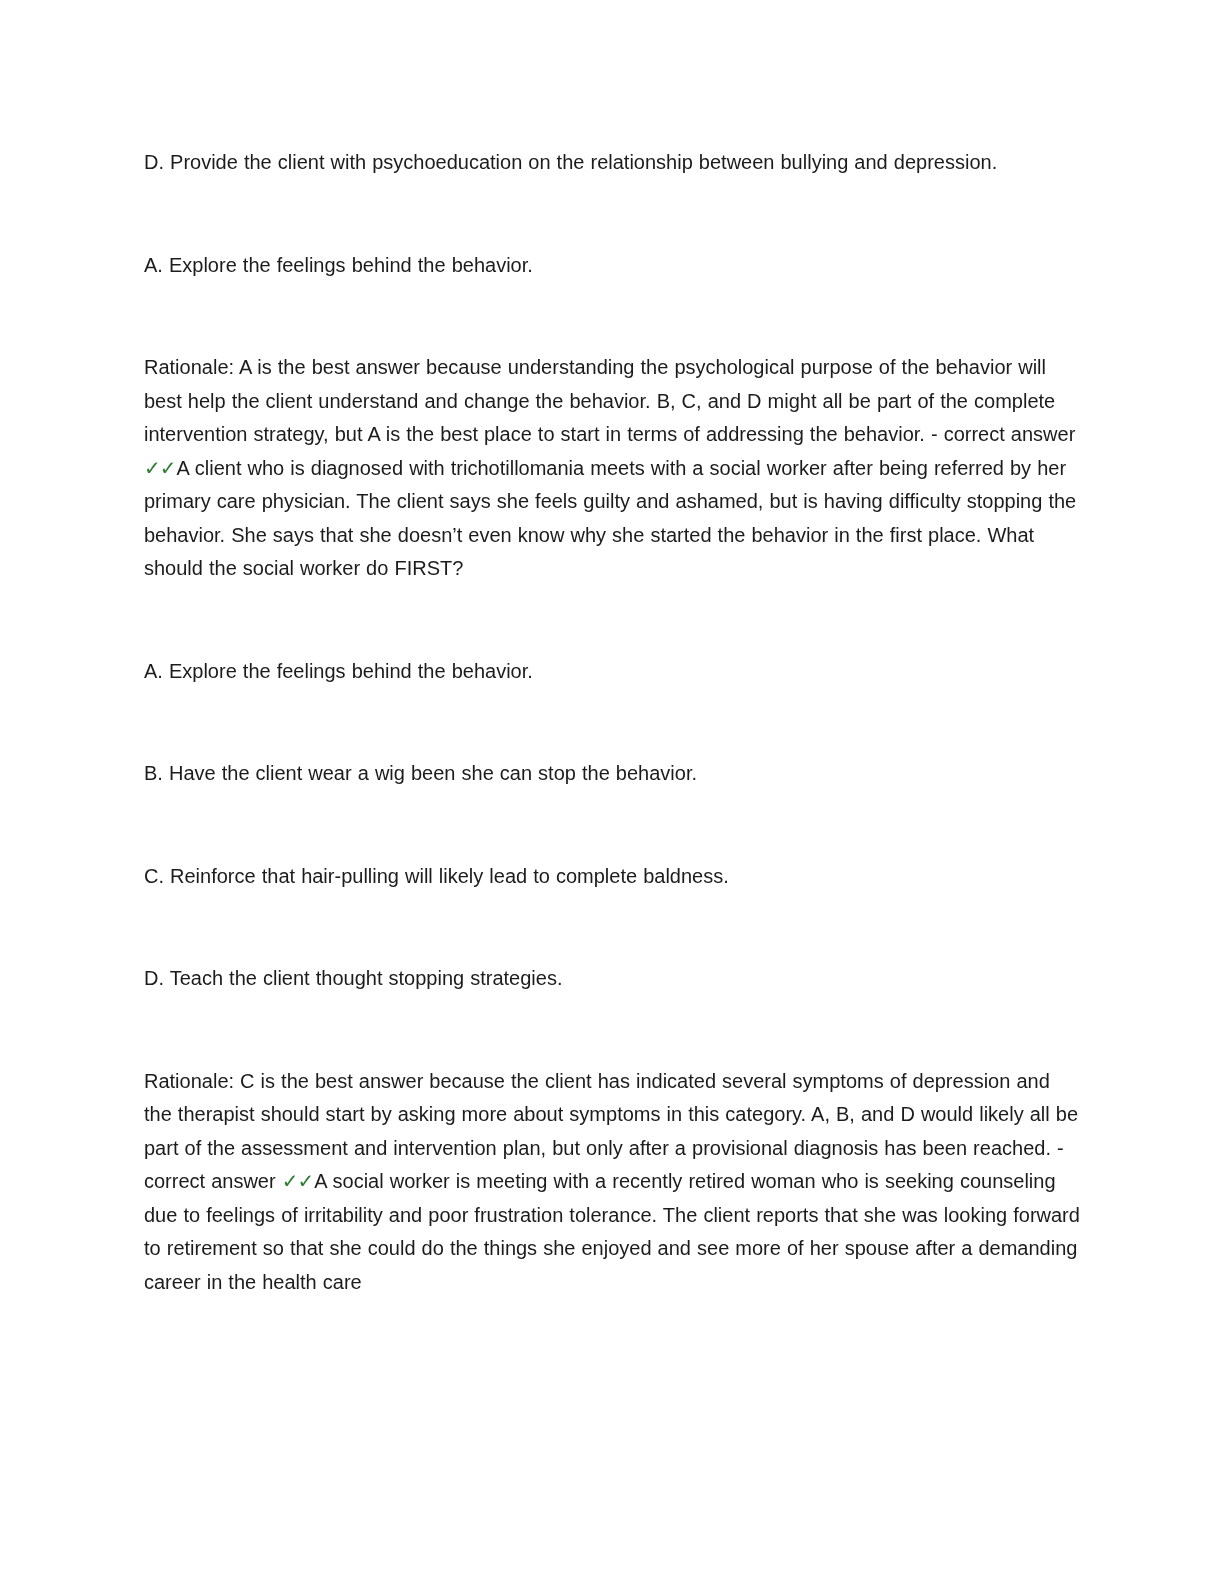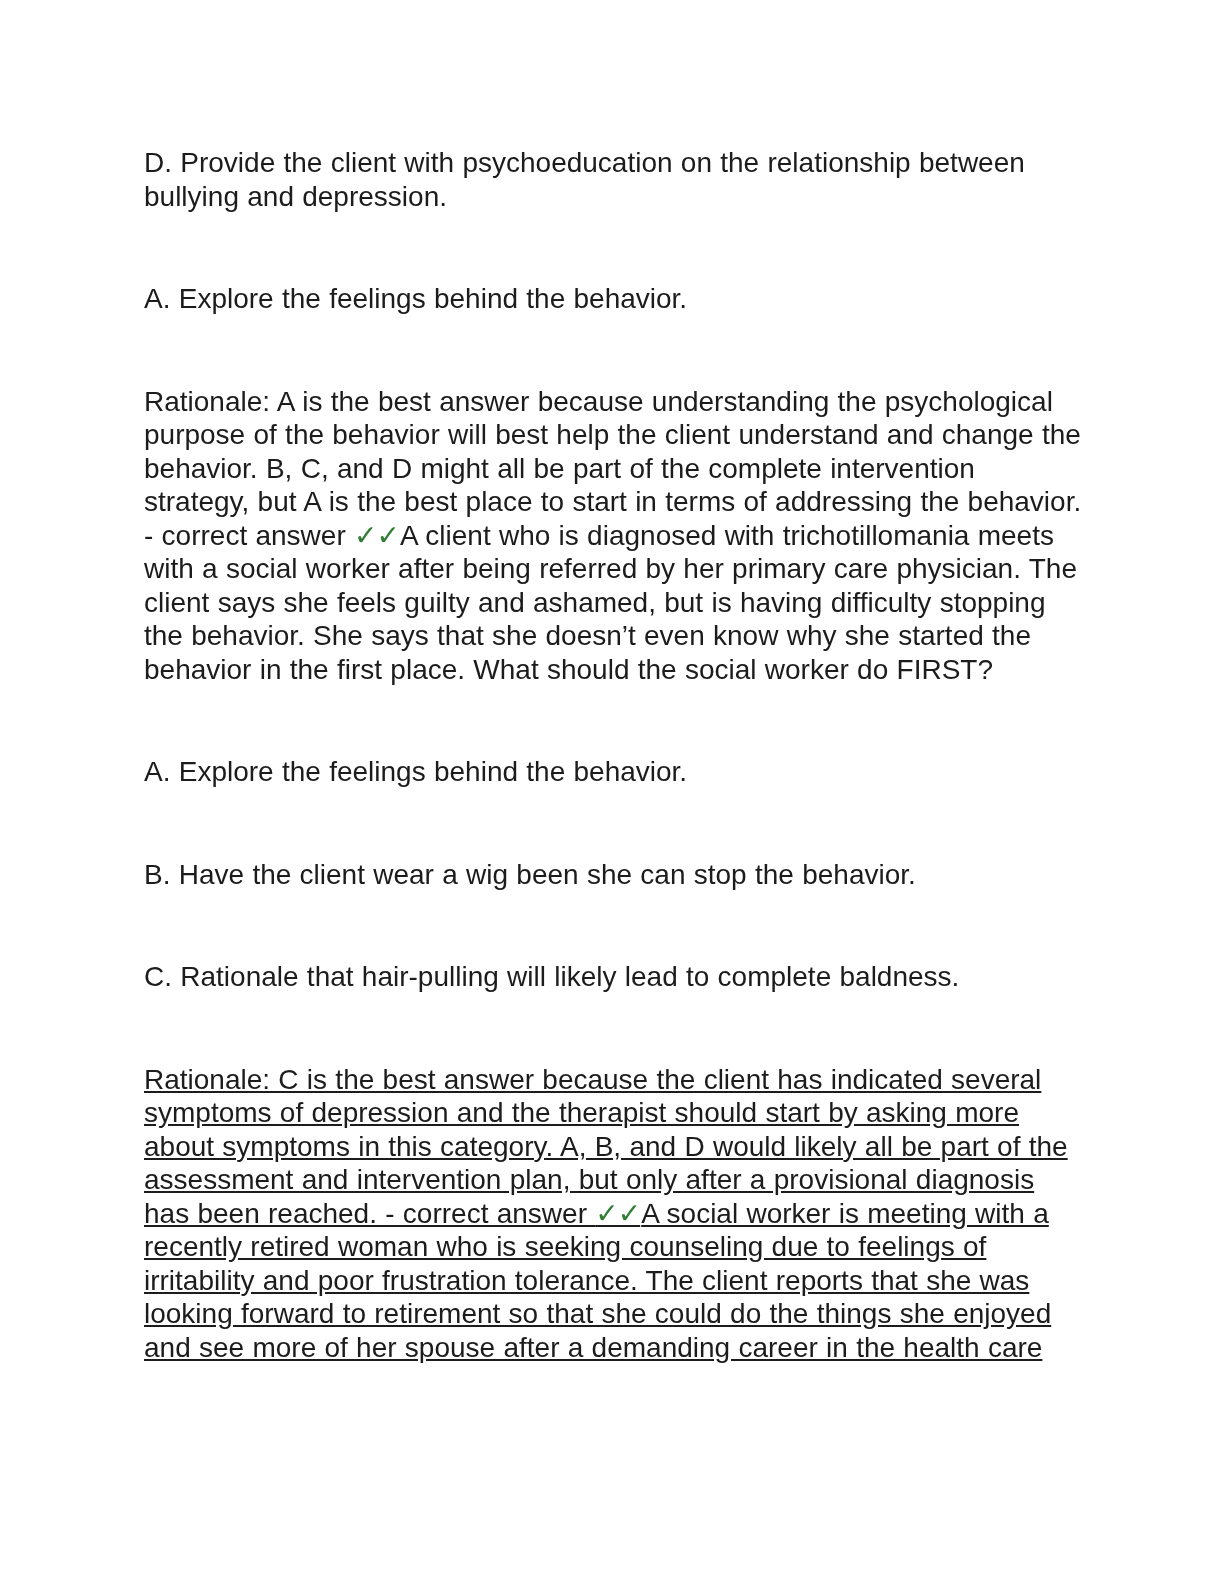--- a/index.html
+++ b/index.html
@@ -13,26 +13,26 @@
     font-family: "Liberation Sans", "DejaVu Sans", sans-serif;
     color: var(--text-color, #1c1c1c);
   }
   .page {
     width: 1224px;
     min-height: 1584px;
     background: var(--page-bg, #ffffff);
     padding: 146px 142px 60px 144px;
   }
   .page p {
-    font-size: 28px;
+    font-size: 20px;
     line-height: 33.5px;
     margin: 0 0 69px 0;
     word-spacing: 0.5px;
   }
-  .page p:last-child { margin-bottom: 8px; text-decoration: underline; }
+  .page p:last-child { margin-bottom: 8px; }
   .check {
     color: var(--check-color, #2e7d32);
     font-weight: bold;
     letter-spacing: -1px;
     padding-right: 1px;
   }
 </style>
 </head>
 <body>
 
@@ -41,19 +41,20 @@
   <p>D. Provide the client with psychoeducation on the relationship between bullying and depression.</p>
 
   <p>A. Explore the feelings behind the behavior.</p>
 
   <p><span>Rationale: A is the best answer because understanding the psychological purpose of the behavior will best help the client understand and change the behavior. B, C, and D might all be part of the complete intervention strategy, but A is the best place to start in terms of addressing the behavior. - correct answer </span><span class="check">✓✓</span><span>A client who is diagnosed with trichotillomania meets with a social worker after being referred by her primary care physician. The client says she feels guilty and ashamed, but is having difficulty stopping the behavior. She says that she doesn’t even know why she started the behavior in the first place. What should the social worker do FIRST?</span></p>
 
   <p>A. Explore the feelings behind the behavior.</p>
 
   <p>B. Have the client wear a wig been she can stop the behavior.</p>
 
-  <p>C. Rationale that hair-pulling will likely lead to complete baldness.</p>
+  <p>C. Reinforce that hair-pulling will likely lead to complete baldness.</p>
 
+  <p>D. Teach the client thought stopping strategies.</p>
 
 
   <p><span>Rationale: C is the best answer because the client has indicated several symptoms of depression and the therapist should start by asking more about symptoms in this category. A, B, and D would likely all be part of the assessment and intervention plan, but only after a provisional diagnosis has been reached. - correct answer </span><span class="check">✓✓</span><span>A social worker is meeting with a recently retired woman who is seeking counseling due to feelings of irritability and poor frustration tolerance. The client reports that she was looking forward to retirement so that she could do the things she enjoyed and see more of her spouse after a demanding career in the health care</span></p>
 
 </div>
 
 </body></html>

